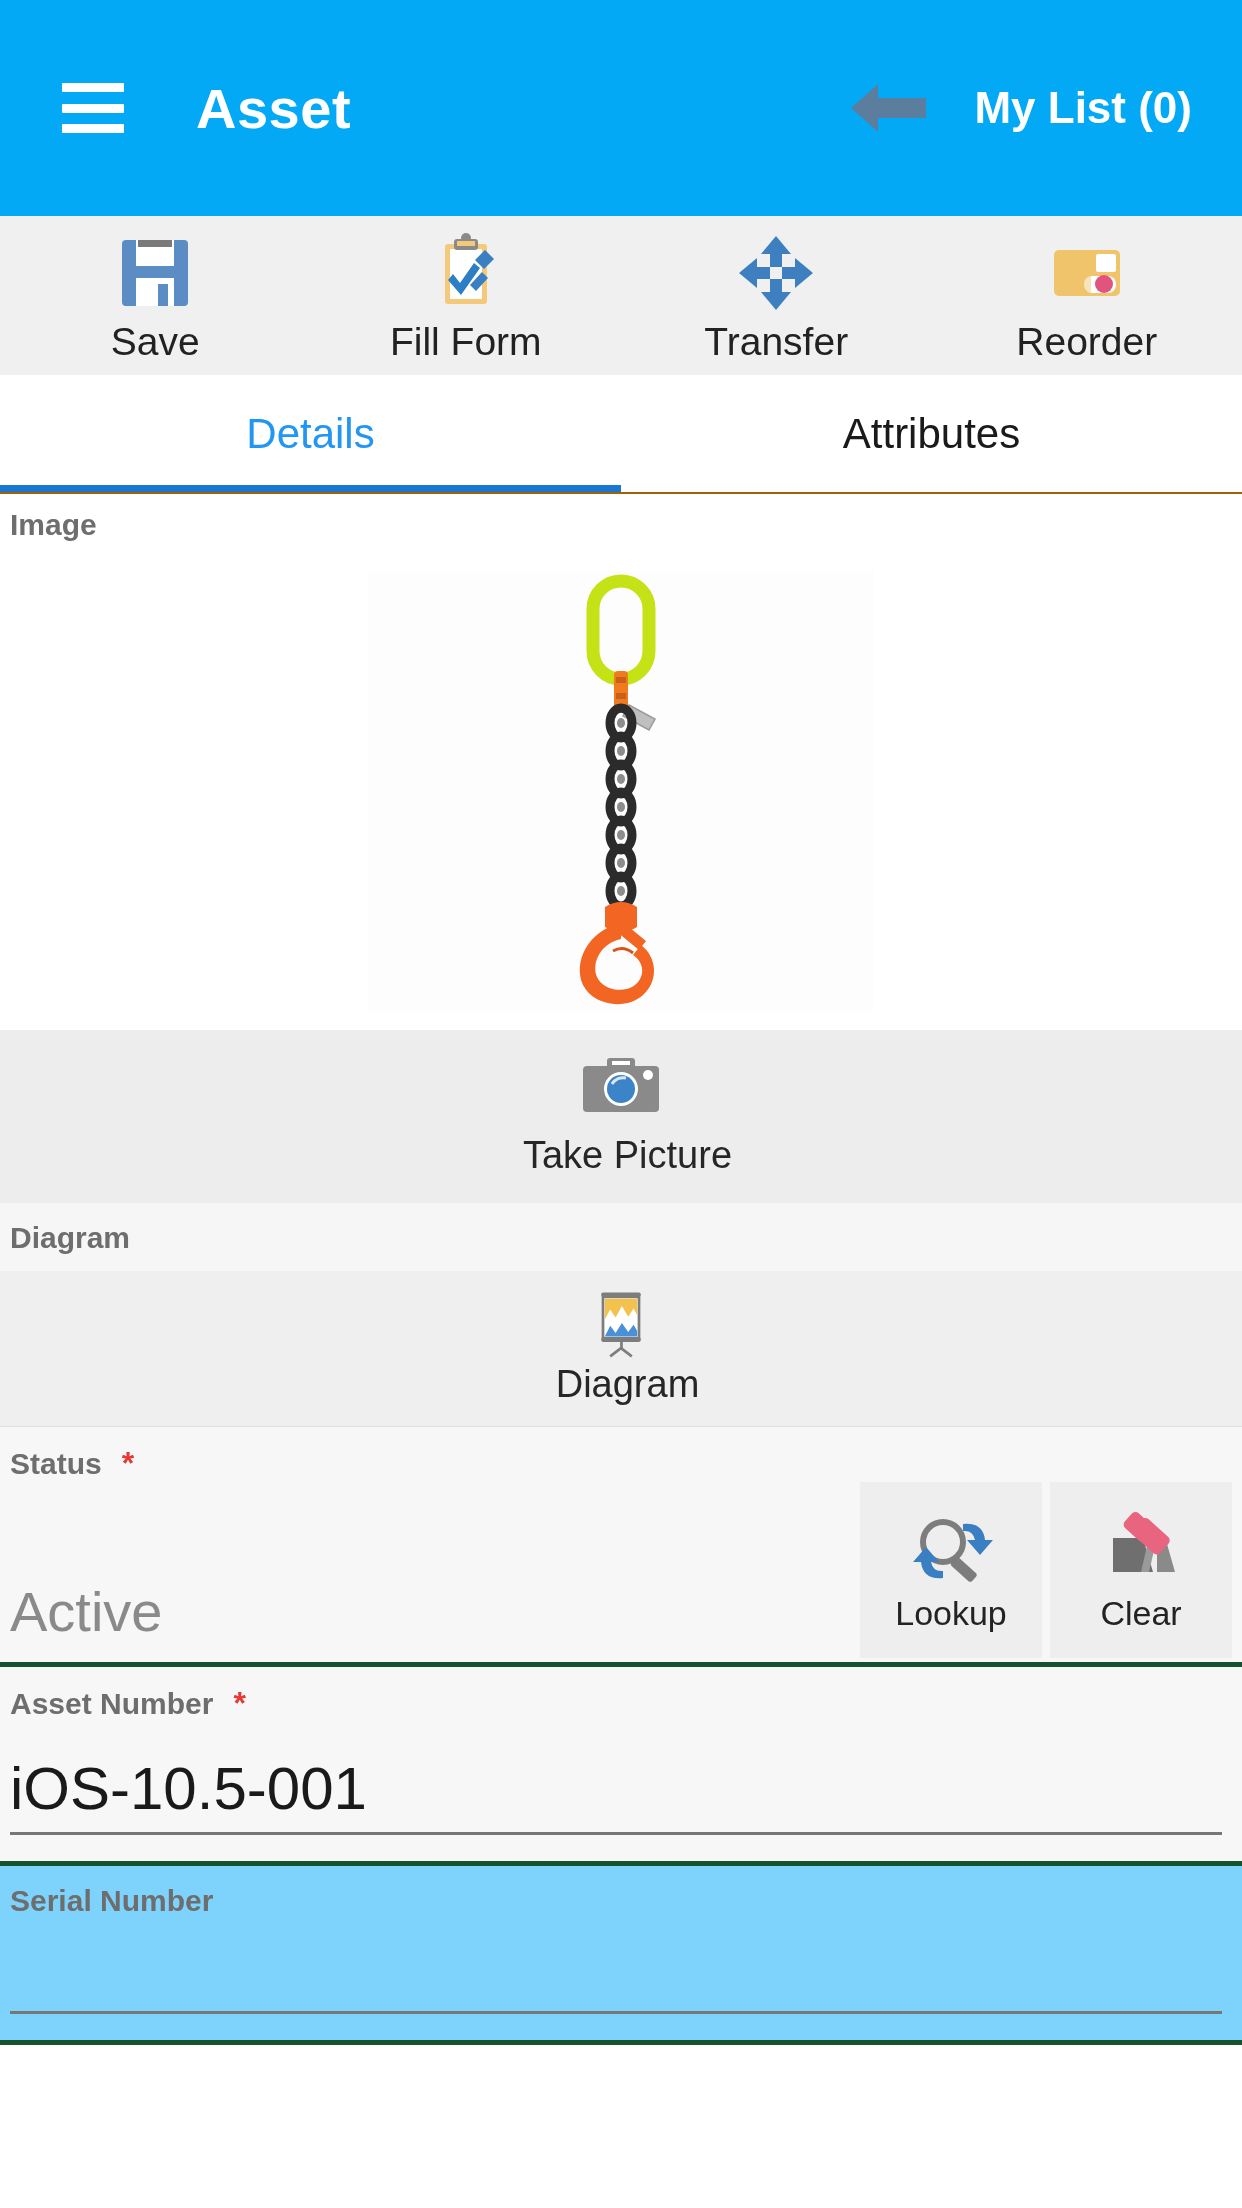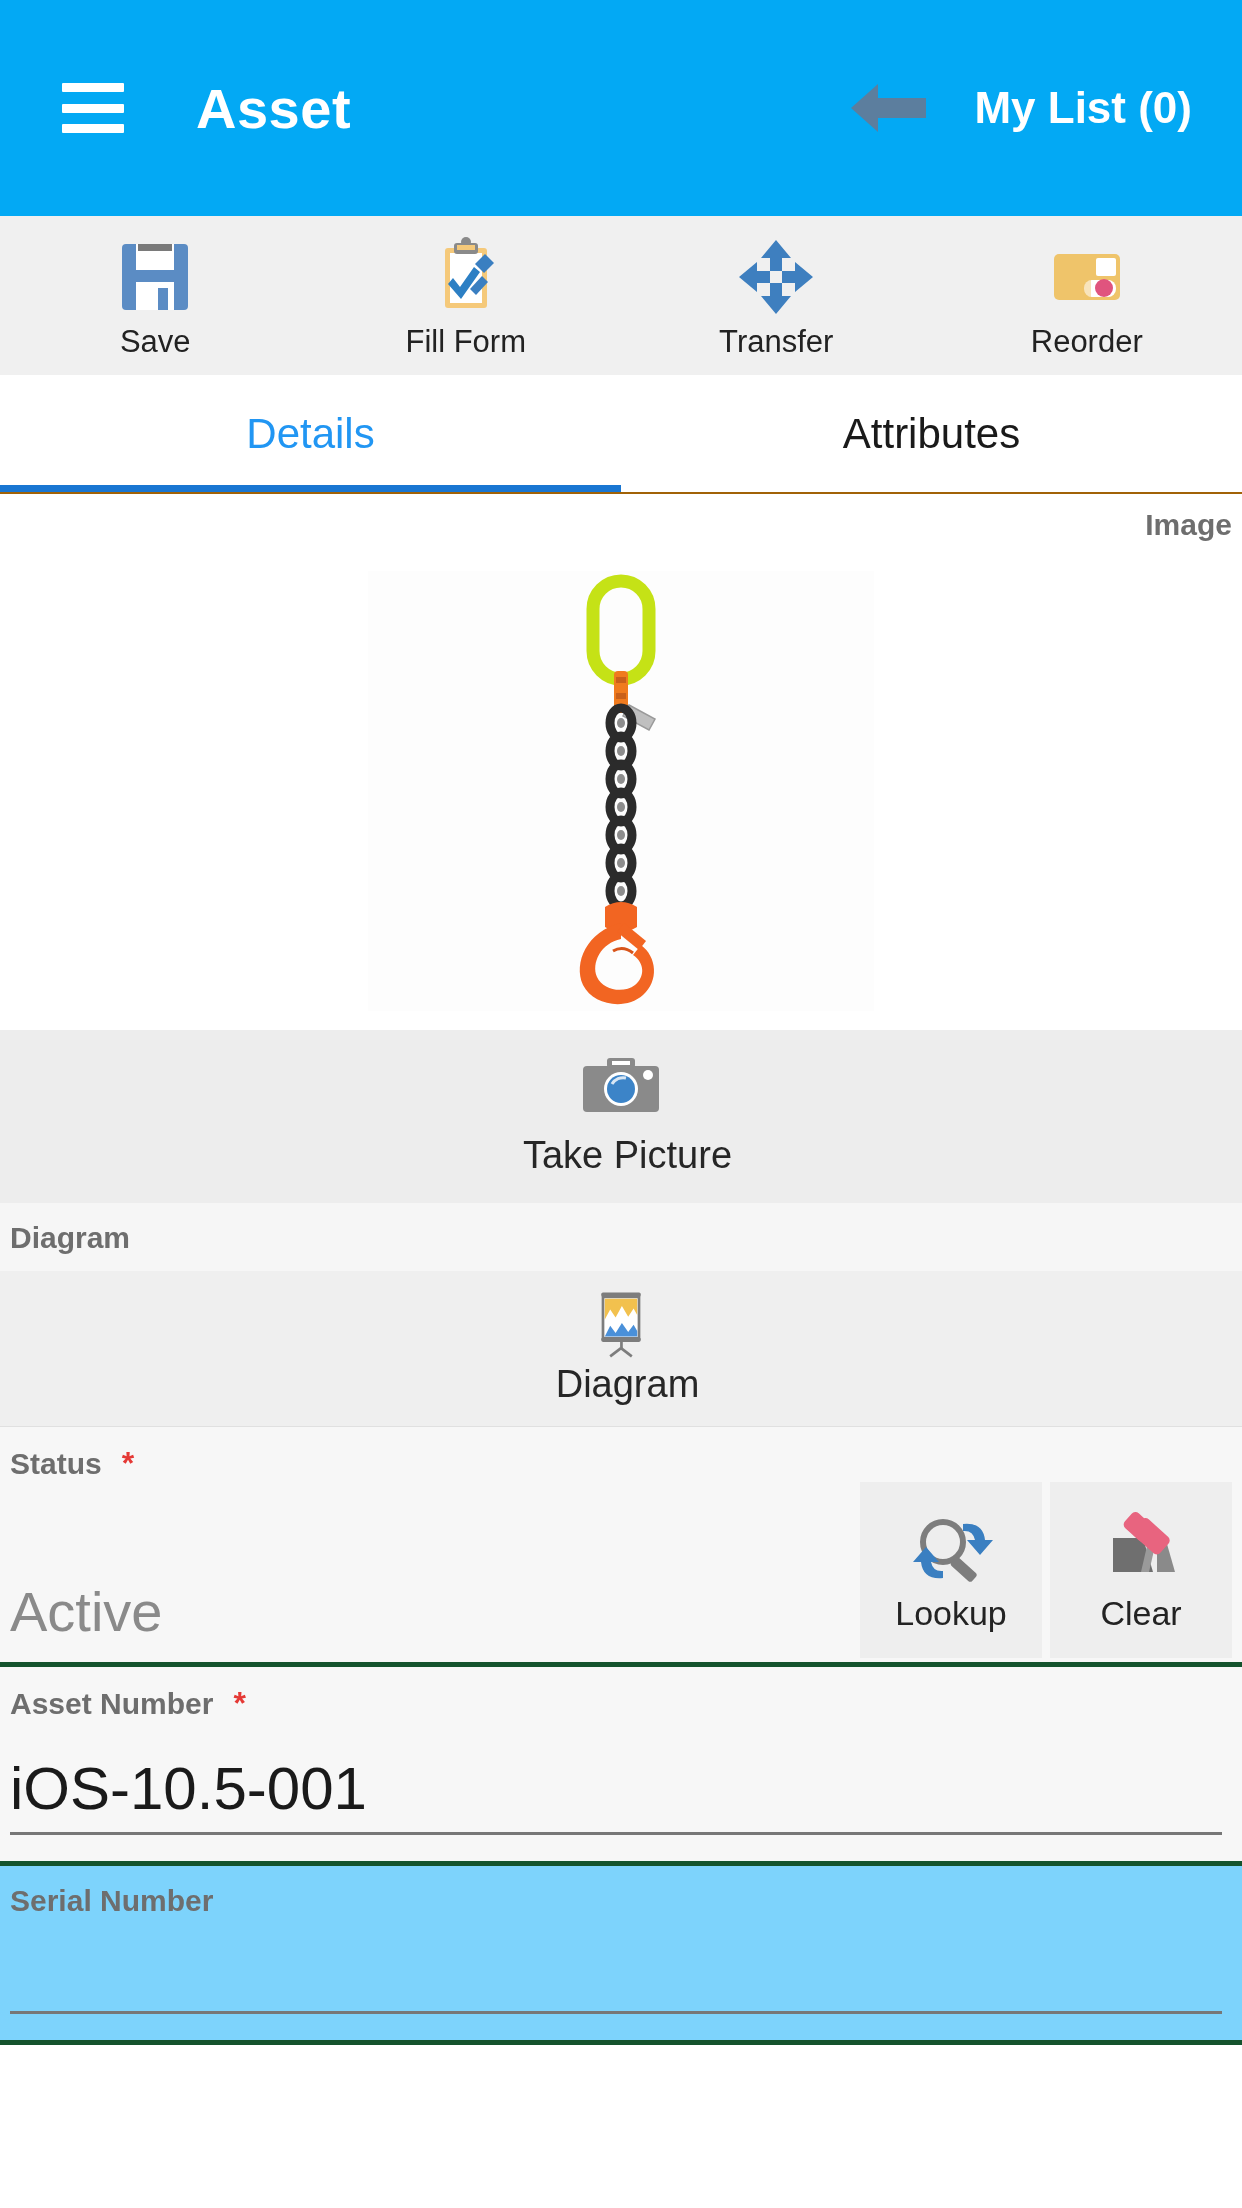--- a/index.html
+++ b/index.html
@@ -73,21 +73,21 @@
     flex: 1;
     display: flex;
     flex-direction: column;
     align-items: center;
     justify-content: center;
     gap: 6px;
     cursor: pointer;
   }
   .tool-icon { width: 86px; height: 86px; display: block; }
   .tool-label {
-    font-size: 31px;
+    font-size: 39px;
     color: #222222;
     line-height: 1;
   }
 
   
   .tabs {
     display: flex;
     height: 118px;
     background: #ffffff;
     border-bottom: 2px solid #a16207;
@@ -111,21 +111,21 @@
     background: #1976D2;
   }
 
   
   .section-label {
     font-size: 30px;
     font-weight: bold;
     color: #6e6e6e;
     padding: 14px 10px 10px 10px;
   }
-  .band-white { background: #ffffff; text-align: right; }
+  .band-white { background: #ffffff; }
 
   .image-area {
     background: #ffffff;
     height: 478px;
     display: flex;
     align-items: center;
     justify-content: center;
     position: relative;
   }
   .image-inner {

